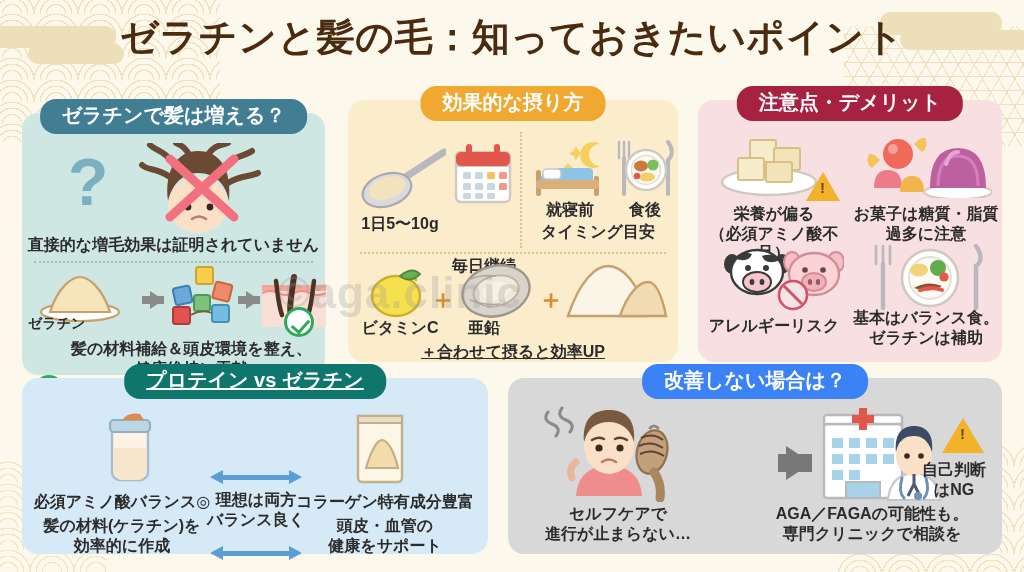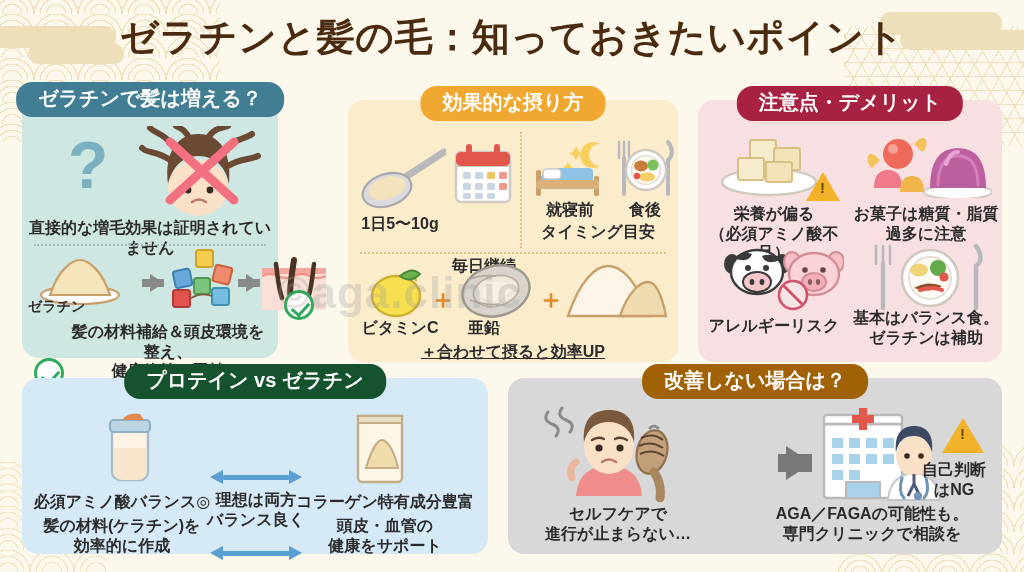--- a/index.html
+++ b/index.html
@@ -87,31 +87,31 @@
     color: #ffffff;
     font-size: 20px; font-weight: bold;
     white-space: nowrap;
     line-height: 1.15;
   }
   .card-body {
     position: absolute;
     left: 0; right: 0; top: 26px; bottom: 4px;
   }
 
-  .c1 { left: 22px;  top: 96px; width: 256px; height: 262px; background: #cfe7e3; }
+  .c1 { left: 22px;  top: 113px; width: 303px; height: 262px; background: #cfe7e3; }
   .c2 { left: 348px; top: 100px; width: 330px; height: 262px; background: #fbeccc; }
   .c3 { left: 698px; top: 100px; width: 304px; height: 262px; background: #f8dfe1; }
   .c4 { left: 22px;  top: 378px; width: 466px; height: 176px; background: #d6e9f6; }
   .c5 { left: 508px; top: 378px; width: 494px; height: 176px; background: #d8d8d8; }
 
   .h-teal   { background: #417e93; }
   .h-orange { background: #f0a831; }
   .h-crimson{ background: #a72240; }
-  .h-blue   { background: #14532d; }
-  .h-gray   { background: #a16207; }
+  .h-blue   { background: #0f766e; text-decoration: underline; }
+  .h-gray   { background: #3b82f6; }
 
   
   .cap {
     text-align: center;
     font-weight: bold;
     color: #2b2b2b;
     line-height: 1.22;
   }
   .cap-lg { font-size: 16px; }
   .cap-md { font-size: 14px; }

